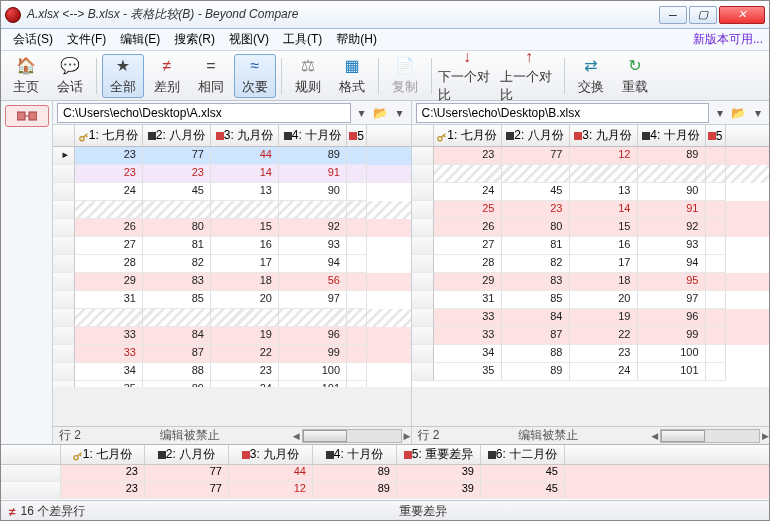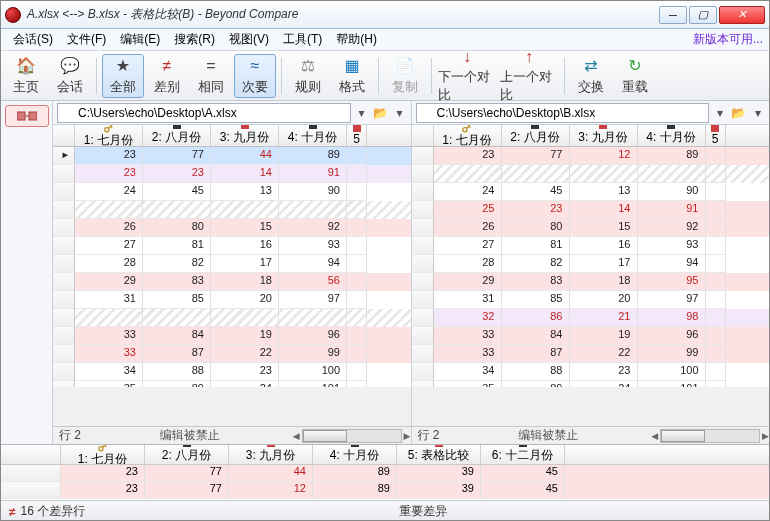--- a/index.html
+++ b/index.html
@@ -20,25 +20,25 @@
 .tbtn .ico { width: 20px; height: 20px; display: flex; align-items: center; justify-content: center; font-size: 16px; }
 .tbtn .lbl { font-size: 13px; color: #333; }
 .tbsep { width: 1px; height: 36px; background: #c8d0d8; margin: 0 3px; }
 .mainarea { display: flex; height: 343px; }
 .leftstrip { width: 52px; background: #f4f6fa; border-right: 1px solid #c8d0d8; padding-top: 4px; display: flex; flex-direction: column; align-items: center; }
 .striptab { width: 44px; height: 22px; border: 1px solid #d87a7a; background: #fce8e8; border-radius: 3px; display: flex; align-items: center; justify-content: center; }
 .panes { flex: 1; display: flex; }
 .pane { flex: 1; display: flex; flex-direction: column; border-right: 1px solid #c8d0d8; min-width: 0; }
 .pane:last-child { border-right: none; }
 .pathbar { height: 24px; display: flex; align-items: center; padding: 2px 4px; gap: 4px; background: #f4f6fa; border-bottom: 1px solid #c8d0d8; }
-.pathinput { flex: 1; height: 20px; border: 1px solid #a8b0c0; background: #fff; padding: 0 20px; font-size: 12px; }
+.pathinput { flex: 1; height: 20px; border: 1px solid #a8b0c0; background: #fff; padding: 0 5px; font-size: 12px; }
 .patharr { width: 14px; text-align: center; color: #555; }
 .pathico { width: 16px; height: 16px; display: flex; align-items: center; justify-content: center; color: #c08830; cursor: pointer; }
 .headers { height: 22px; display: flex; background: linear-gradient(#fdfdfd, #ececec); border-bottom: 1px solid #c0c0c0; }
-.hcell { width: 68px; border-right: 1px solid #d0d0d0; display: flex; align-items: center; justify-content: center; gap: 0; font-size: 11px; overflow: hidden; flex-direction: column; }
+.hcell { width: 68px; border-right: 1px solid #d0d0d0; display: flex; align-items: center; justify-content: center; gap: 0; font-size: 11px; overflow: hidden; }
 .hcell.rowh { width: 22px; }
 .key { width: 10px; height: 10px; display: inline-block; }
 .key svg { width: 10px; height: 10px; }
 .sq { width: 8px; height: 8px; display: inline-block; }
 .gridwrap { flex: 1; overflow: hidden; position: relative; background: #fff; }
 .gridrows { }
 .grow { display: flex; height: 18px; }
 .grow.sel { background: #cfe4ff; }
 .grow.diff { background: #fce2e2; }
 .grow.diffL { background: #f2e8fa; }
@@ -420,28 +420,20 @@
               <div class="gcell" style="width:20px"></div>
             </div>
             <div class="grow ">
               <div class="gcell rowh"></div>
               <div class="gcell">31</div>
               <div class="gcell">85</div>
               <div class="gcell">20</div>
               <div class="gcell">97</div>
               <div class="gcell" style="width:20px"></div>
             </div>
-            <div class="grow diffL">
-              <div class="gcell rowh"></div>
-              <div class="gcell red">32</div>
-              <div class="gcell red">86</div>
-              <div class="gcell red">21</div>
-              <div class="gcell red">98</div>
-              <div class="gcell" style="width:20px"></div>
-            </div>
             <div class="grow diff">
               <div class="gcell rowh"></div>
               <div class="gcell">33</div>
               <div class="gcell">84</div>
               <div class="gcell">19</div>
               <div class="gcell">96</div>
               <div class="gcell" style="width:20px"></div>
             </div>
             <div class="grow diff">
               <div class="gcell rowh"></div>
@@ -500,21 +492,21 @@
       <div class="hcell" style="width:84px">
         <span class="sq" style="background:#d04040"></span>
         <span>3: 九月份</span>
       </div>
       <div class="hcell" style="width:84px">
         <span class="sq" style="background:#333"></span>
         <span>4: 十月份</span>
       </div>
       <div class="hcell" style="width:84px">
         <span class="sq" style="background:#d04040"></span>
-        <span>5: 表格比较</span>
+        <span>5: 重要差异</span>
       </div>
       <div class="hcell" style="width:84px">
         <span class="sq" style="background:#333"></span>
         <span>6: 十二月份</span>
       </div>
     </div>
   <div class="drows" id="drows">
       <div class="drow diff">
         <div class="dcell" style="width:60px;background:linear-gradient(#fafafa,#eee)"></div>
         <div class="dcell">23</div>

